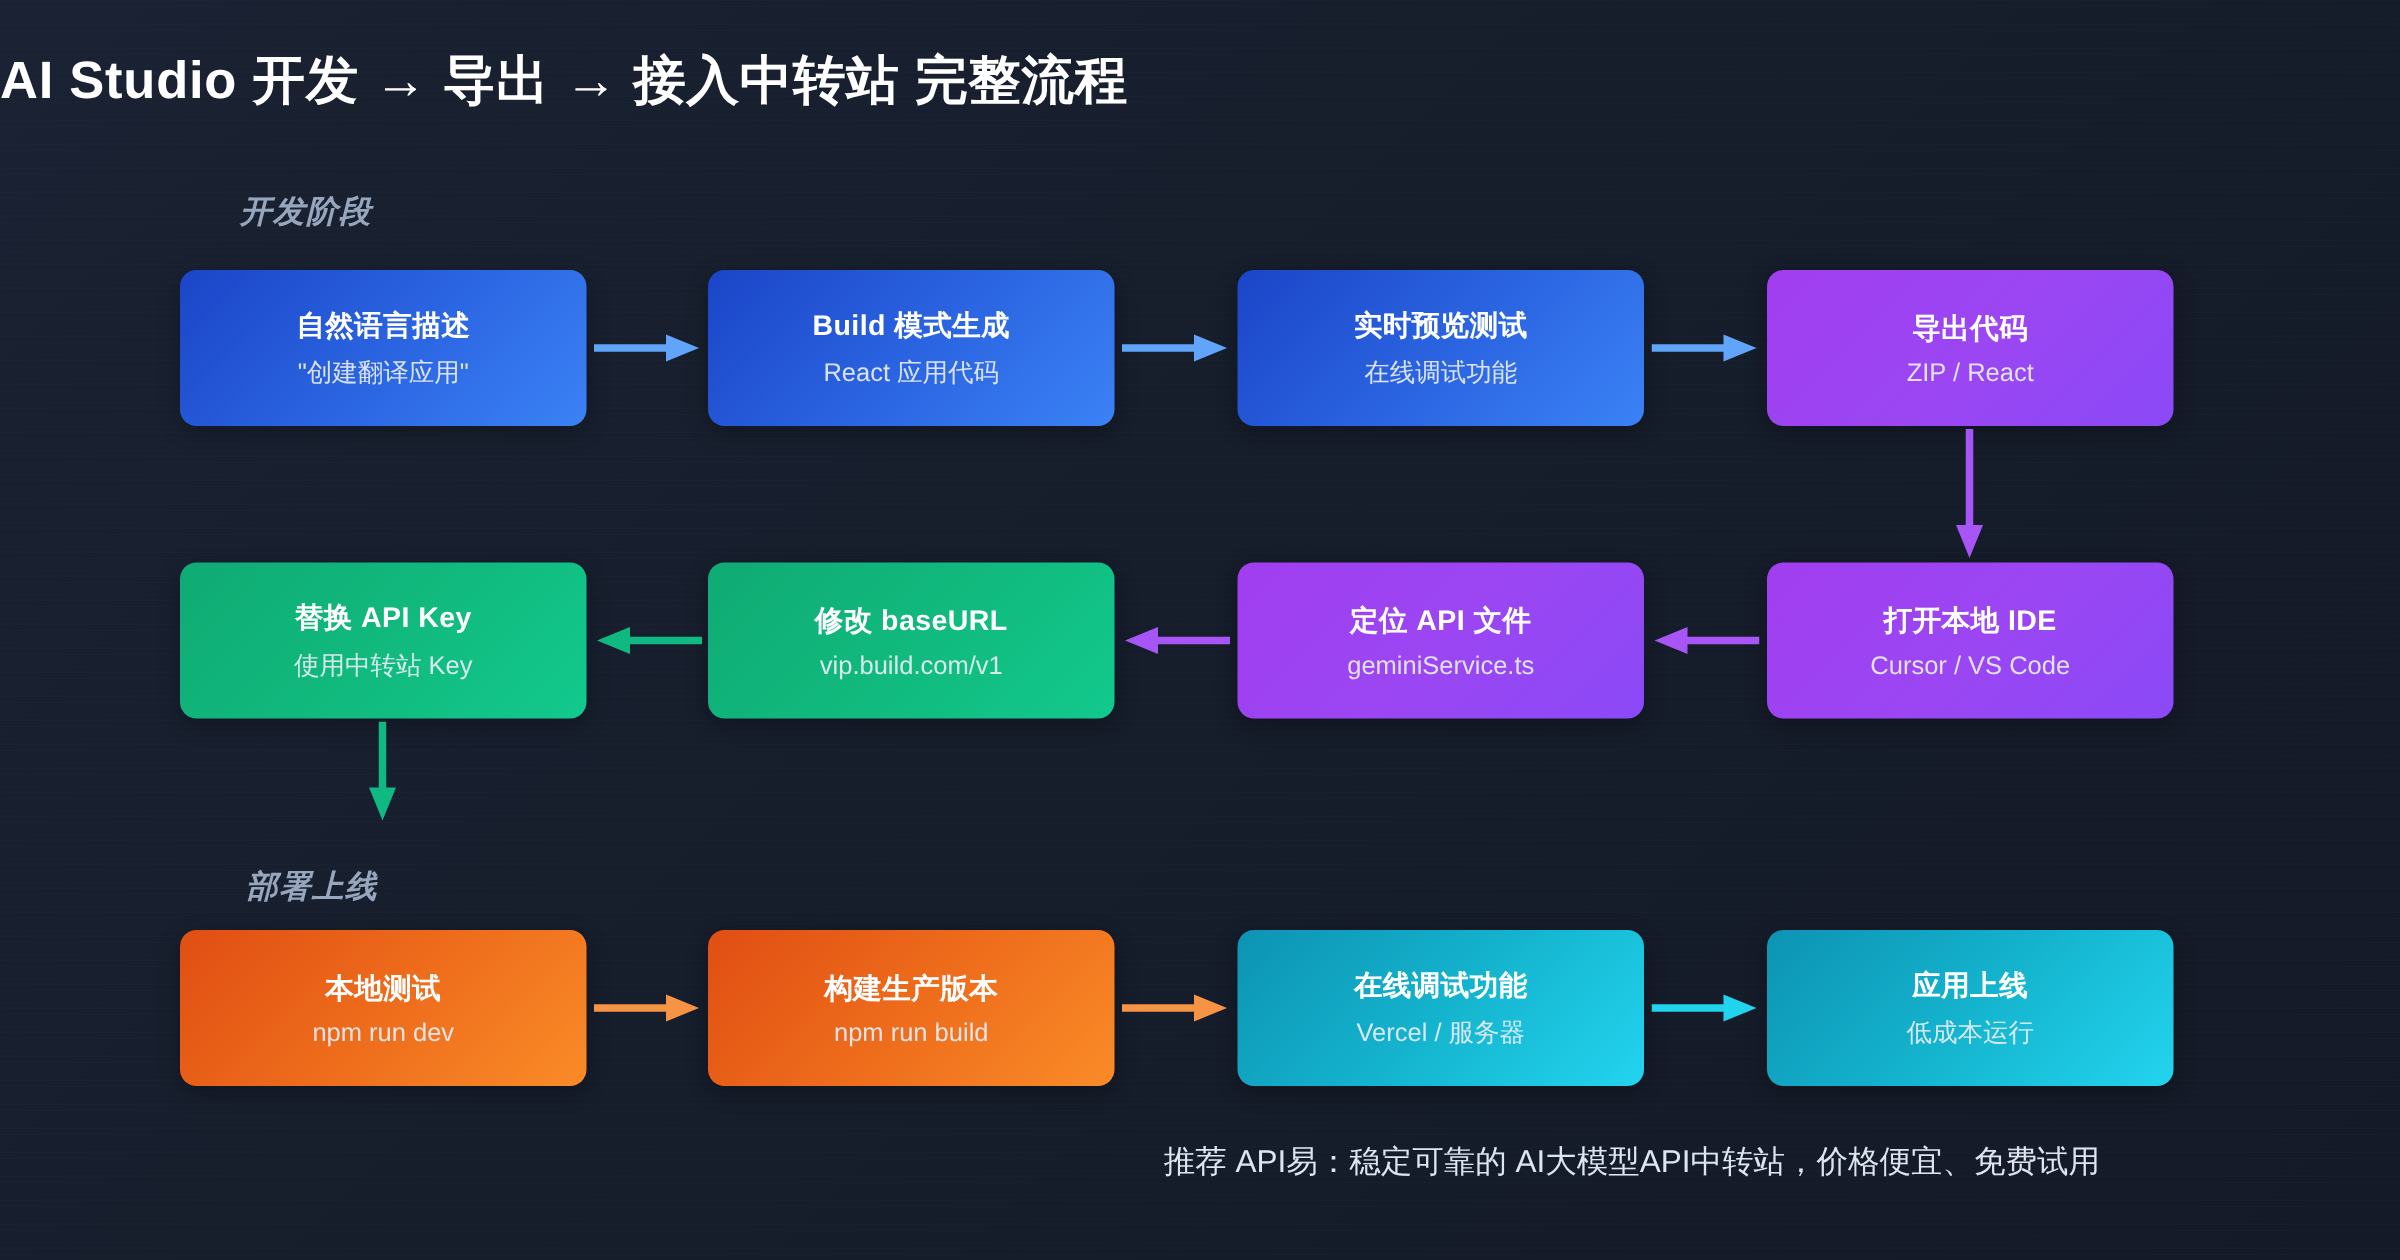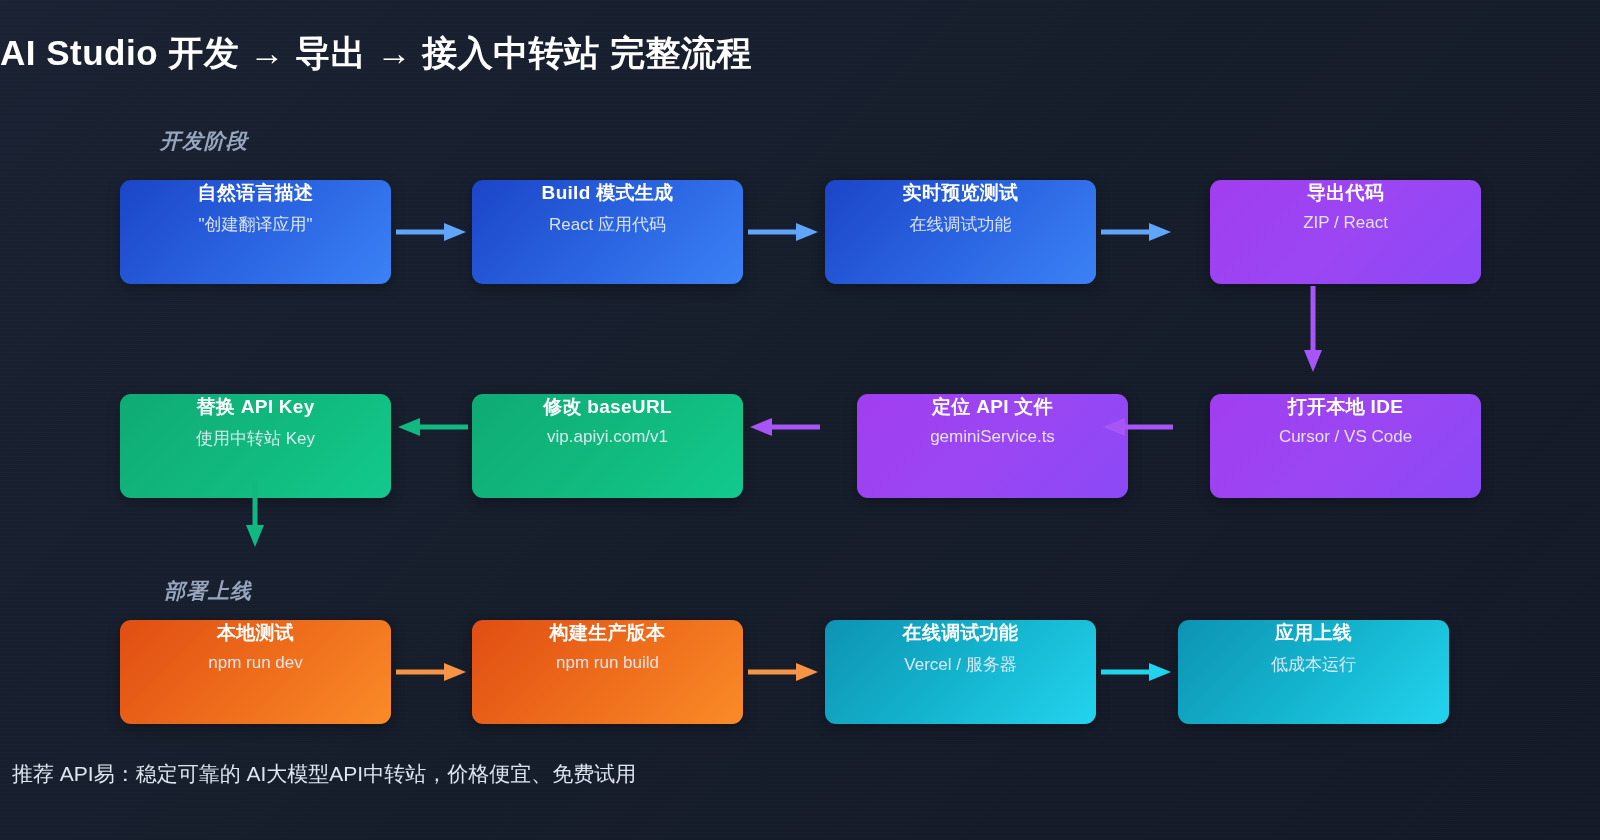--- a/index.html
+++ b/index.html
@@ -46,73 +46,73 @@
 
   
   .node {
     position: absolute;
     width: 271px;
     height: 104px;
     border-radius: 11px;
     display: flex;
     flex-direction: column;
     align-items: center;
-    justify-content: flex-start;
+    justify-content: center;
     gap: 7px;
     box-shadow: 0 4px 14px rgba(0,0,0,0.30);
     overflow: hidden;
   }
   .node .t {
     color: #ffffff;
     font-size: 19px;
     font-weight: bold;
     white-space: nowrap;
     letter-spacing: 0.3px;
   }
   .node .s {
     color: #e7edf6;
     font-size: 17px;
     font-weight: normal;
     white-space: nowrap;
     opacity: 0.93;
   }
 
   .g-blue   { background: linear-gradient(135deg, #1b45c8 0%, #2a63e0 50%, #3b82f6 100%); }
-  .g-purple { background: linear-gradient(135deg, #a13ef0 0%, #9b46f2 50%, #8b49f7 100%); margin-left: 32px; }
+  .g-purple { background: linear-gradient(135deg, #a13ef0 0%, #9b46f2 50%, #8b49f7 100%); }
   .g-green  { background: linear-gradient(135deg, #0fab74 0%, #11b97d 50%, #12c98d 100%); }
   .g-orange { background: linear-gradient(135deg, #e04e13 0%, #ef6f1c 55%, #fa8b28 100%); }
   .g-teal   { background: linear-gradient(135deg, #0d93b4 0%, #14b3cd 50%, #23d4ef 100%); }
 
   
   .c0 { left: 120px; }
   .c1 { left: 472px; }
   .c2 { left: 825px; }
   .c3 { left: 1178px; }
   
   .r0 { top: 180px; }
-  .r1 { top: 394px; }
+  .r1 { top: 375px; }
   .r2 { top: 620px; }
 
   
   .arrow-h {
     position: absolute;
     height: 22px;
     display: block;
   }
   .arrow-v {
     position: absolute;
     width: 22px;
     display: block;
   }
 
   
   .footer {
     position: absolute;
-    top: 760px; left: 12px; width: 1400px;
-    text-align: left;
+    top: 760px; left: 0; width: 1400px;
+    text-align: right;
     color: #dde5f0;
     font-size: 21px;
     white-space: nowrap;
   }
 </style>
 </head>
 <body>
 
 <div id="stage">
 
@@ -137,21 +137,21 @@
     <div class="t">导出代码</div>
     <div class="s">ZIP / React</div>
   </div>
 
   <div class="node g-green c0 r1">
     <div class="t">替换 API Key</div>
     <div class="s">使用中转站 Key</div>
   </div>
   <div class="node g-green c1 r1">
     <div class="t">修改 baseURL</div>
-    <div class="s">vip.apiyi.com/v1</div>
+    <div class="s">vip.build.com/v1</div>
   </div>
   <div class="node g-purple c2 r1">
     <div class="t">定位 API 文件</div>
     <div class="s">geminiService.ts</div>
   </div>
   <div class="node g-purple c3 r1">
     <div class="t">打开本地 IDE</div>
     <div class="s">Cursor / VS Code</div>
   </div>
 

